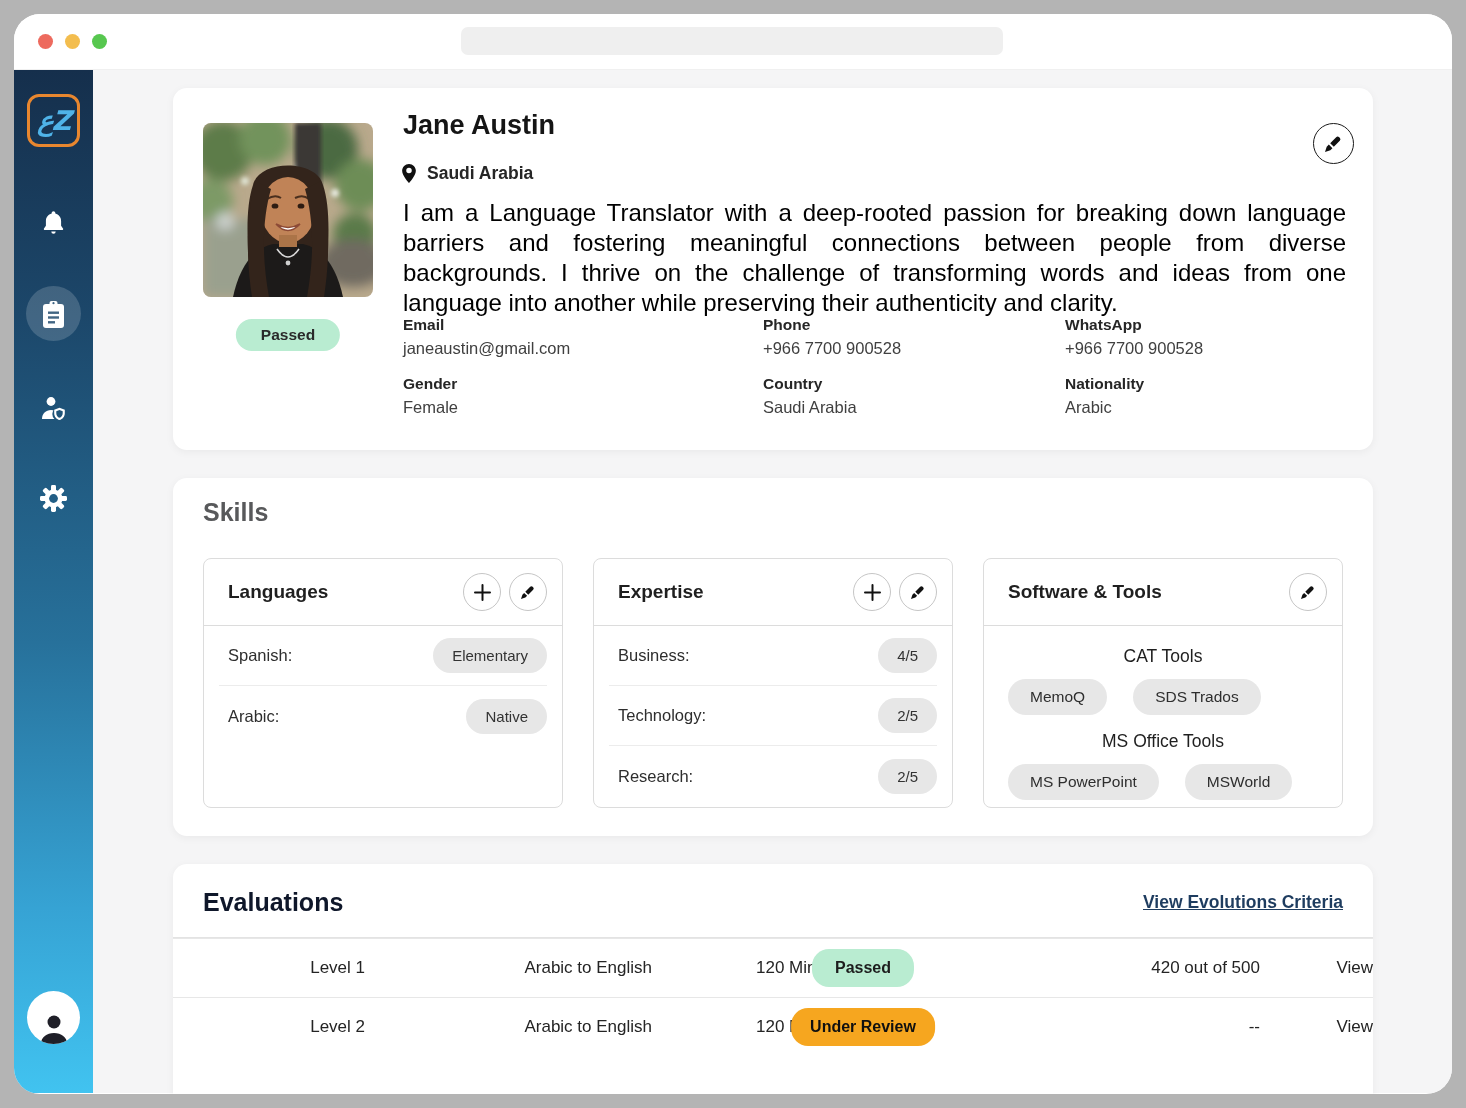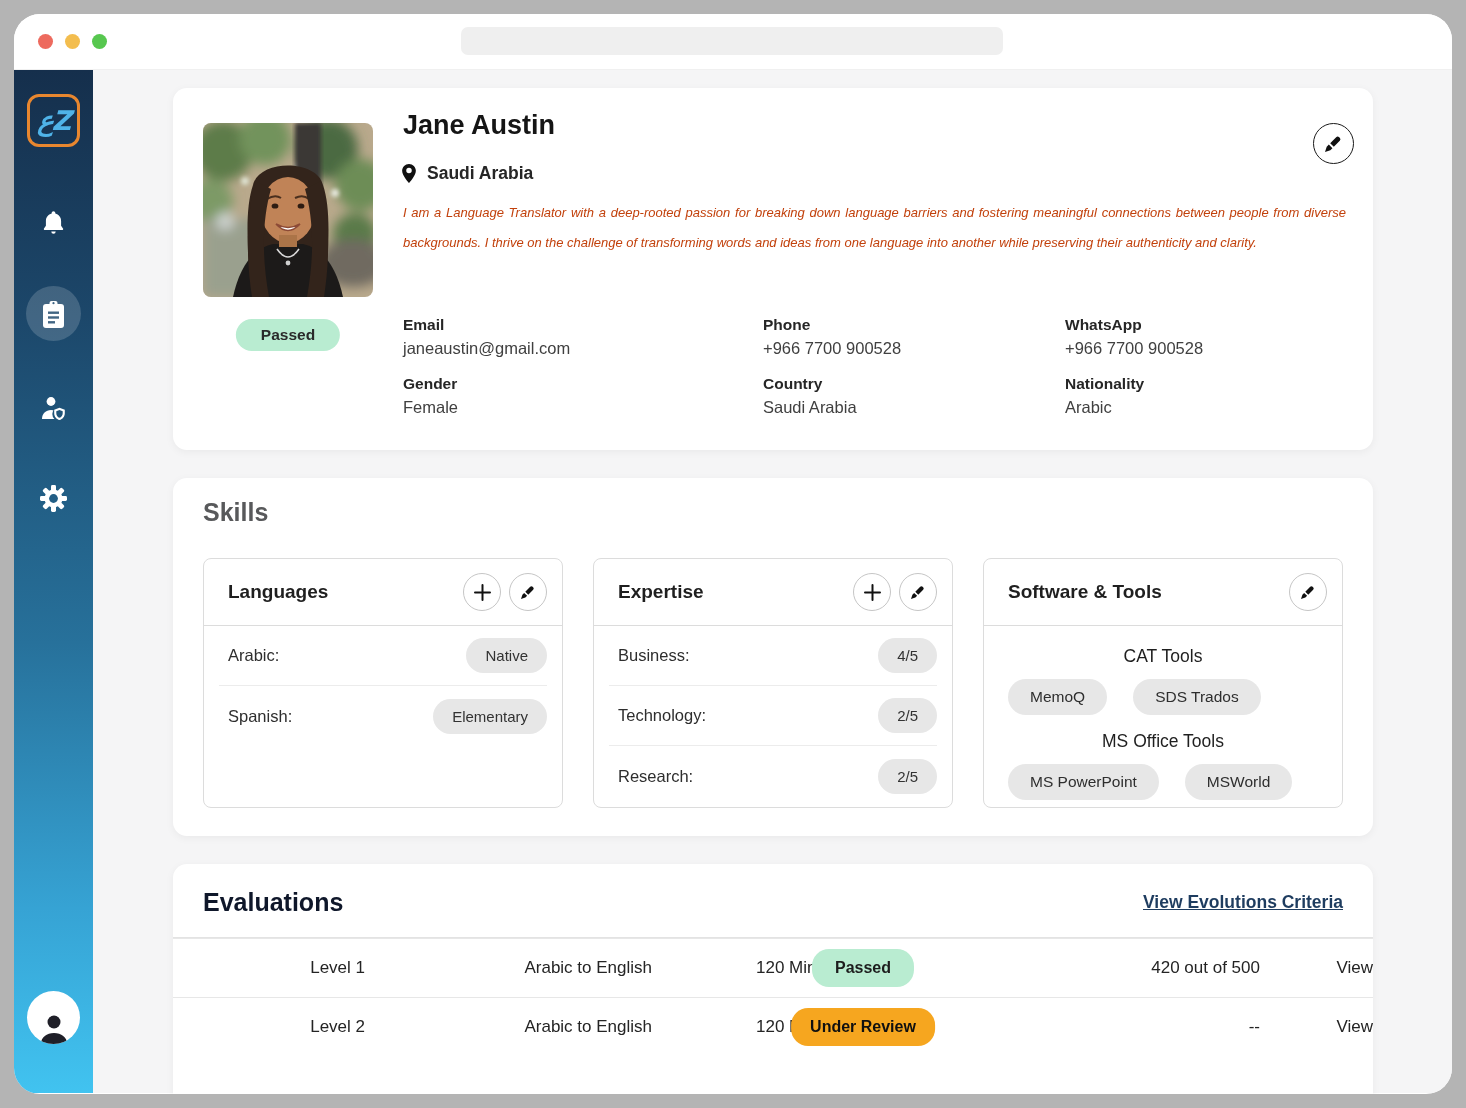--- a/index.html
+++ b/index.html
@@ -33,22 +33,22 @@
   .pcard{margin-top:18px;height:362px;}
   .photo{position:absolute;left:30px;top:35px;width:170px;height:174px;border-radius:8px;overflow:hidden;}
   .pbadge{position:absolute;left:115px;top:231px;transform:translateX(-50%);background:#b9ecd1;color:#2a2a2a;
     font-size:15.5px;font-weight:bold;padding:7px 25px;border-radius:16px;white-space:nowrap;}
   .pname{position:absolute;left:230px;top:22px;font-size:27px;font-weight:bold;color:#151515;}
   .editbtn{position:absolute;width:41px;height:41px;border:1.6px solid #1a1a1a;border-radius:50%;
     background:#fff;display:flex;align-items:center;justify-content:center;cursor:pointer;}
   .editbtn.main-edit{left:1140px;top:35px;}
   .ploc{position:absolute;left:229px;top:75px;display:flex;align-items:center;gap:11px;
     font-size:17.5px;color:#262626;font-weight:bold;}
-  .pbio{position:absolute;left:230px;top:110px;width:943px;font-size:13px;line-height:30px;
-    color:#c2410c;text-align:justify;font-style:italic;}
+  .pbio{position:absolute;left:230px;top:110px;width:943px;font-size:24px;line-height:30px;
+    color:#000000;text-align:justify;}
   .pgrid{position:absolute;left:230px;top:228px;display:grid;grid-template-columns:360px 302px 360px;row-gap:17px;}
   .pfield .flabel{font-size:15.5px;font-weight:bold;color:#262626;margin-bottom:5px;}
   .pfield .fvalue{font-size:16.5px;color:#404040;}
   
   .scard{margin-top:28px;height:358px;}
   .section-title{position:absolute;left:30px;top:20px;font-size:25px;font-weight:bold;color:#58595b;}
   .skill-row{position:absolute;left:30px;top:80px;display:flex;gap:30px;}
   .skill-card{width:360px;height:250px;border:1px solid #dcdcdc;border-radius:8px;background:#fff;overflow:hidden;text-align:center;}
   .skill-head{height:67px;display:flex;align-items:center;padding:0 15px 0 24px;border-bottom:1px solid #dcdcdc;}
   .skill-head .st{font-size:19px;font-weight:bold;color:#1f1f1f;}
@@ -280,26 +280,26 @@
                     </svg>
                 </button>
                 <button class="circ-btn">
                   <svg width="14" height="14" viewBox="0 0 16 16">
                       <path fill="#111" d="M0 16l1.6-5 2-2 3.4 3.4-2 2zM4.9 7.7l5.6-5.6a2 2 0 0 1 2.8 0l.6.6a2 2 0 0 1 0 2.8L8.3 11.1z"></path>
                     </svg>
                 </button>
               </span>
             </div>
             <div class="kv-row">
+              <span class="kl">Spanish:</span>
+              <span class="pill">Elementary</span>
+            </div>
+            <div class="kv-row">
               <span class="kl">Arabic:</span>
               <span class="pill">Native</span>
-            </div>
-            <div class="kv-row">
-              <span class="kl">Spanish:</span>
-              <span class="pill">Elementary</span>
             </div>
           </div>
 
           <div class="skill-card">
             <div class="skill-head">
               <span class="st">Expertise</span>
               <span class="skill-btns">
                 <button class="circ-btn">
                   <svg width="17" height="17" viewBox="0 0 17 17">
                       <path d="M8.5 1v15M1 8.5h15" stroke="#111" stroke-width="2" stroke-linecap="round"></path>

